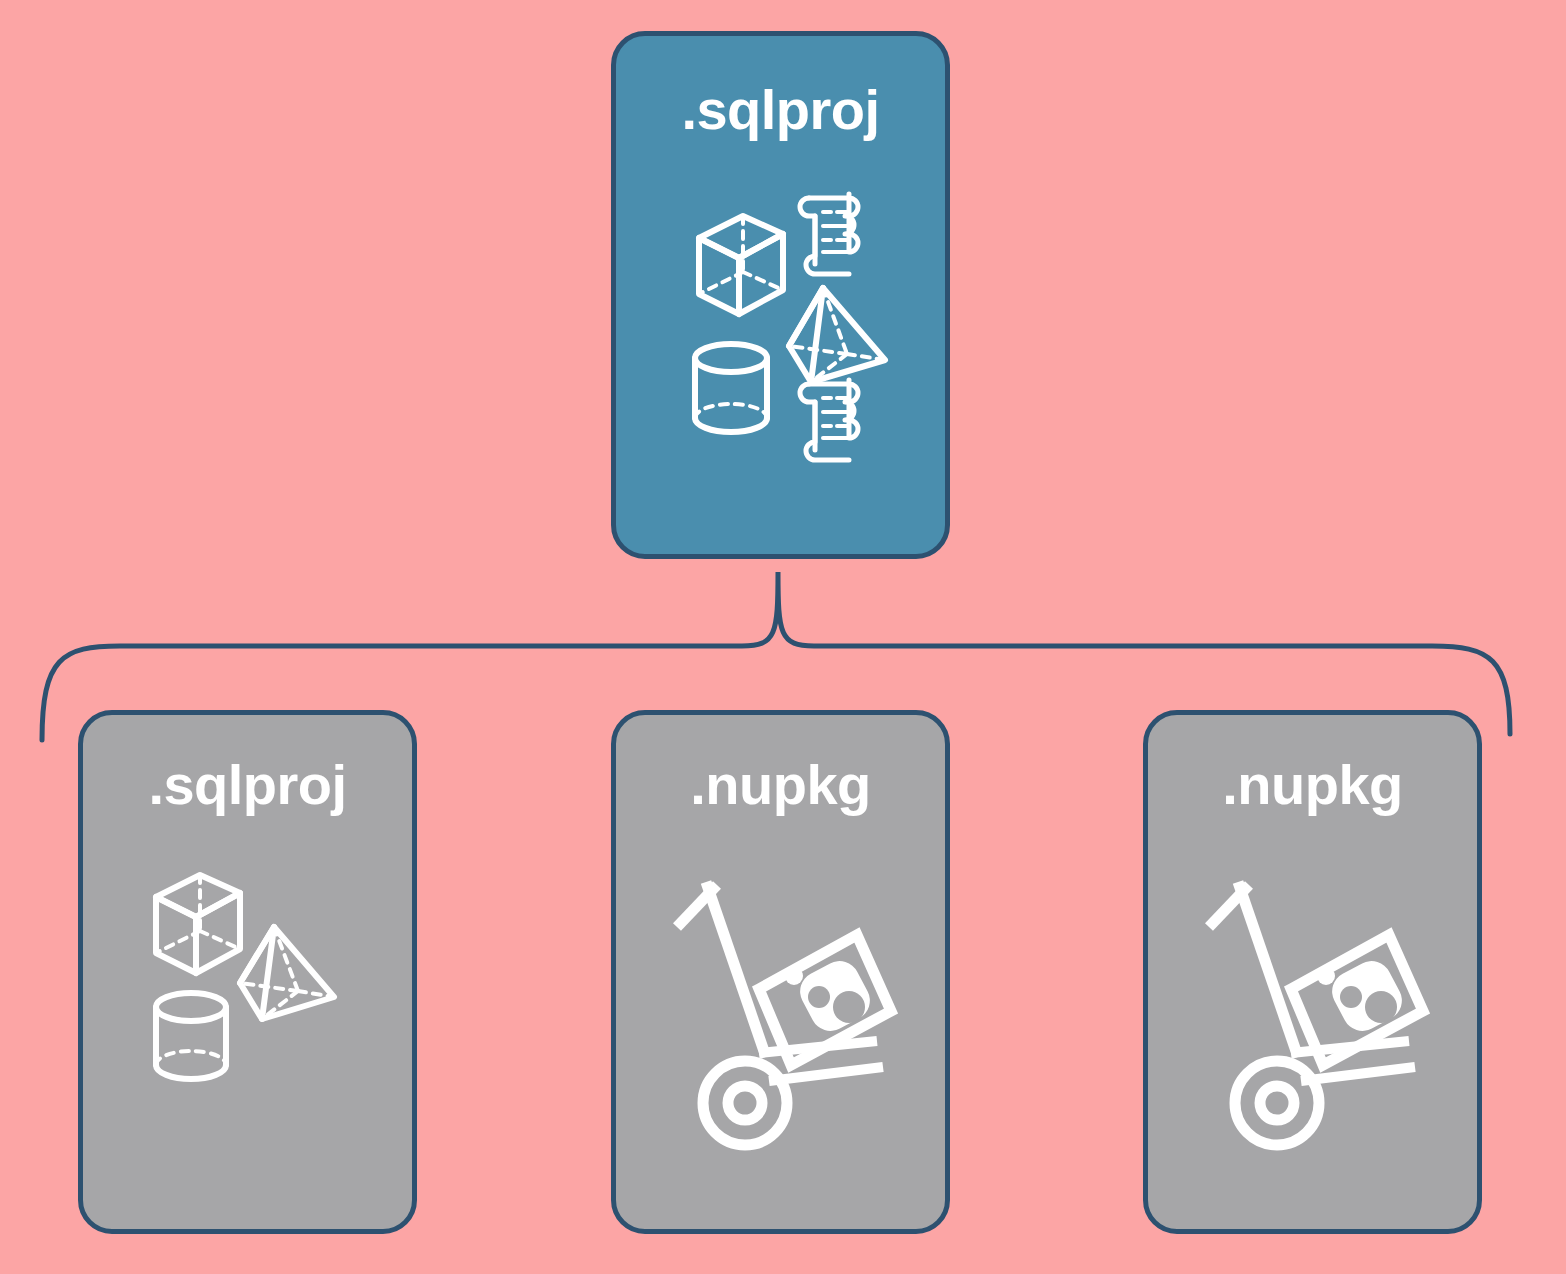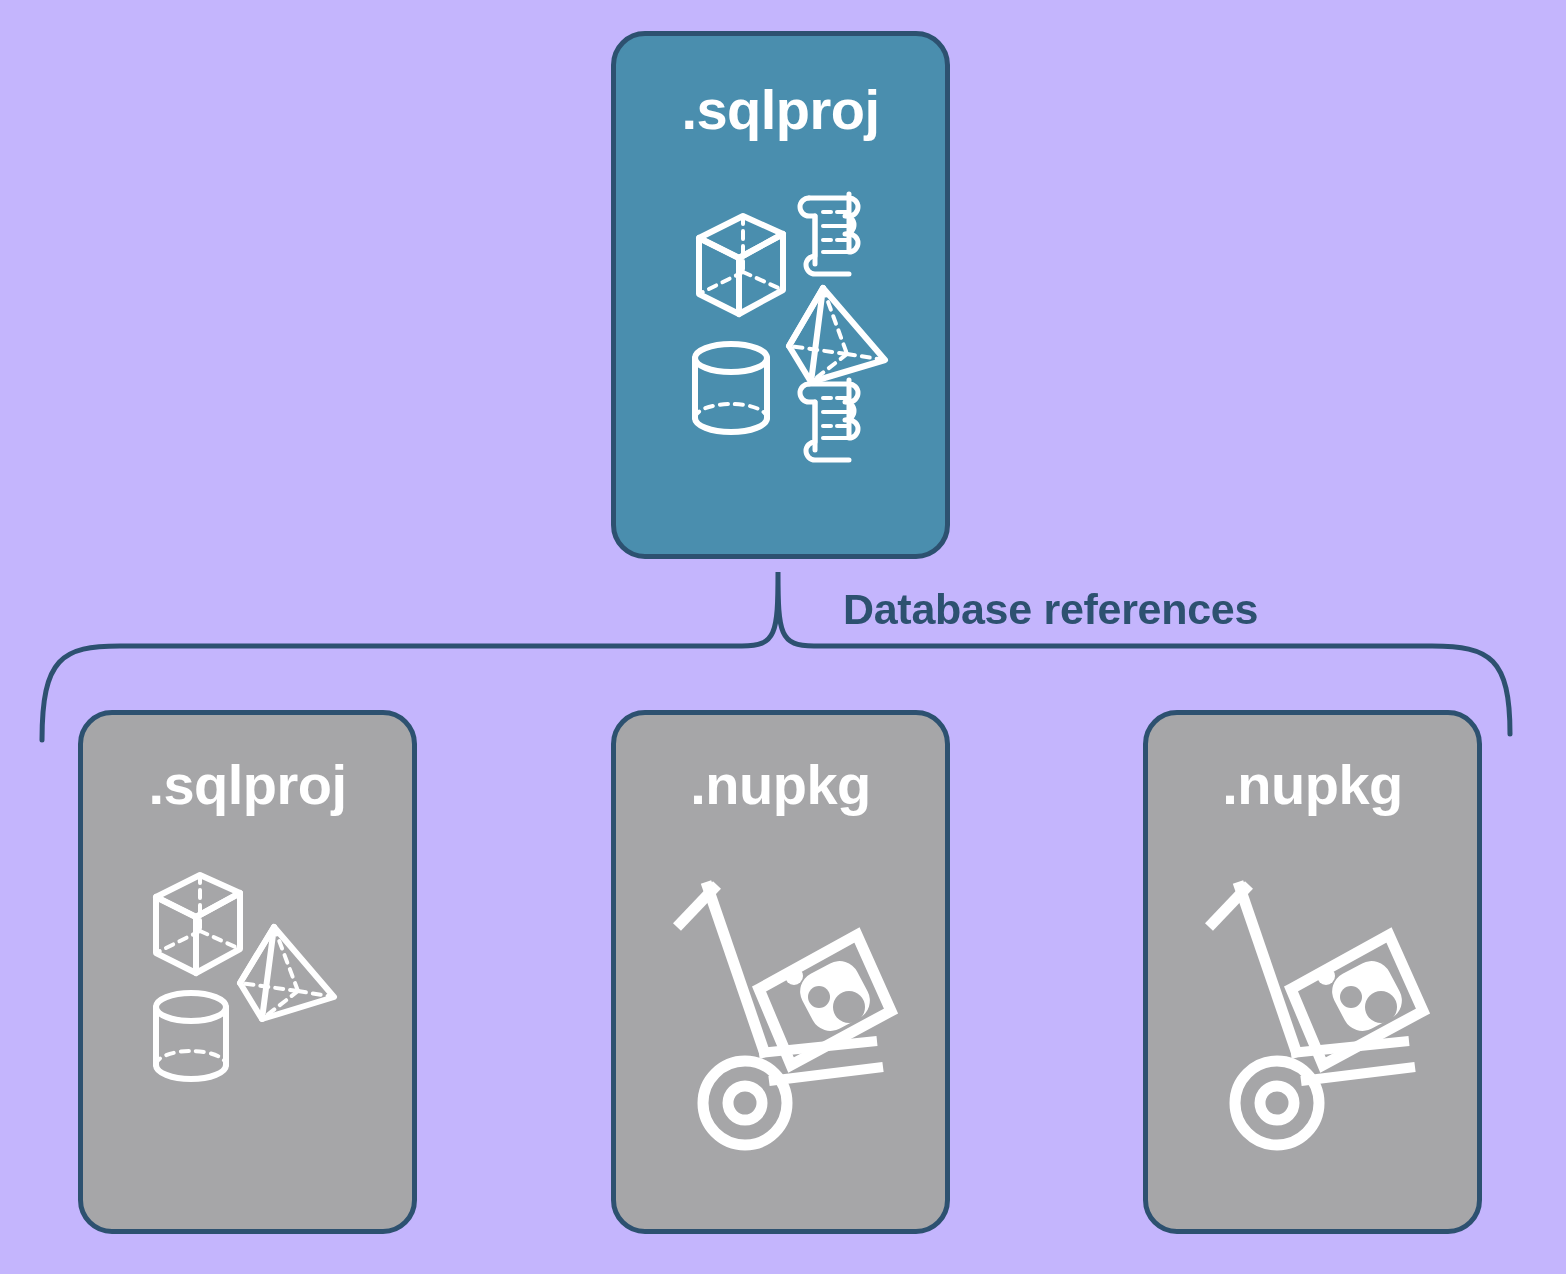--- a/index.html
+++ b/index.html
@@ -9,21 +9,21 @@
     height: 1274px;
     background: #ffffff;
     font-family: "Liberation Sans", sans-serif;
     overflow: hidden;
   }
 
   #stage {
     position: relative;
     width: 1566px;
     height: 1274px;
-    background: #c4b5fd;
+    background: #fca5a5;
   }
 
   
   .card {
     position: absolute;
     border: 5px solid #2d5170;
     border-radius: 34px;
     overflow: hidden;
   }
   .card.teal  { background: #4a8eae; }
@@ -160,21 +160,20 @@
   <svg id="brace" viewBox="0 0 1566 220" fill="none" stroke="#2d5170" stroke-width="5" stroke-linecap="round">
     <path d="M42 192
              C 42 110, 62 98, 120 98
              L 742 98
              C 776 98, 778 86, 778 24
              C 778 86, 780 98, 814 98
              L 1432 98
              C 1490 98, 1510 110, 1510 186"></path>
   </svg>
 
-  <div id="brace-label">Database references</div>
 
   <div class="card gray card-child" id="card-child-0">
     <div class="card-label">.sqlproj</div>
     <div class="card-art">
       <svg width="220" height="230" viewBox="0 0 220 230" fill="none" stroke="#ffffff" stroke-width="6" stroke-linecap="round" stroke-linejoin="round">
         <g>
           <path d="M18 32 L62 10 L102 28 L58 52 Z"></path>
           <path d="M18 32 L18 88 L58 108 L58 52 Z"></path>
           <path d="M58 52 L102 28 L102 84 L58 108 Z"></path>
           <g stroke-dasharray="8 7" stroke-width="4">

